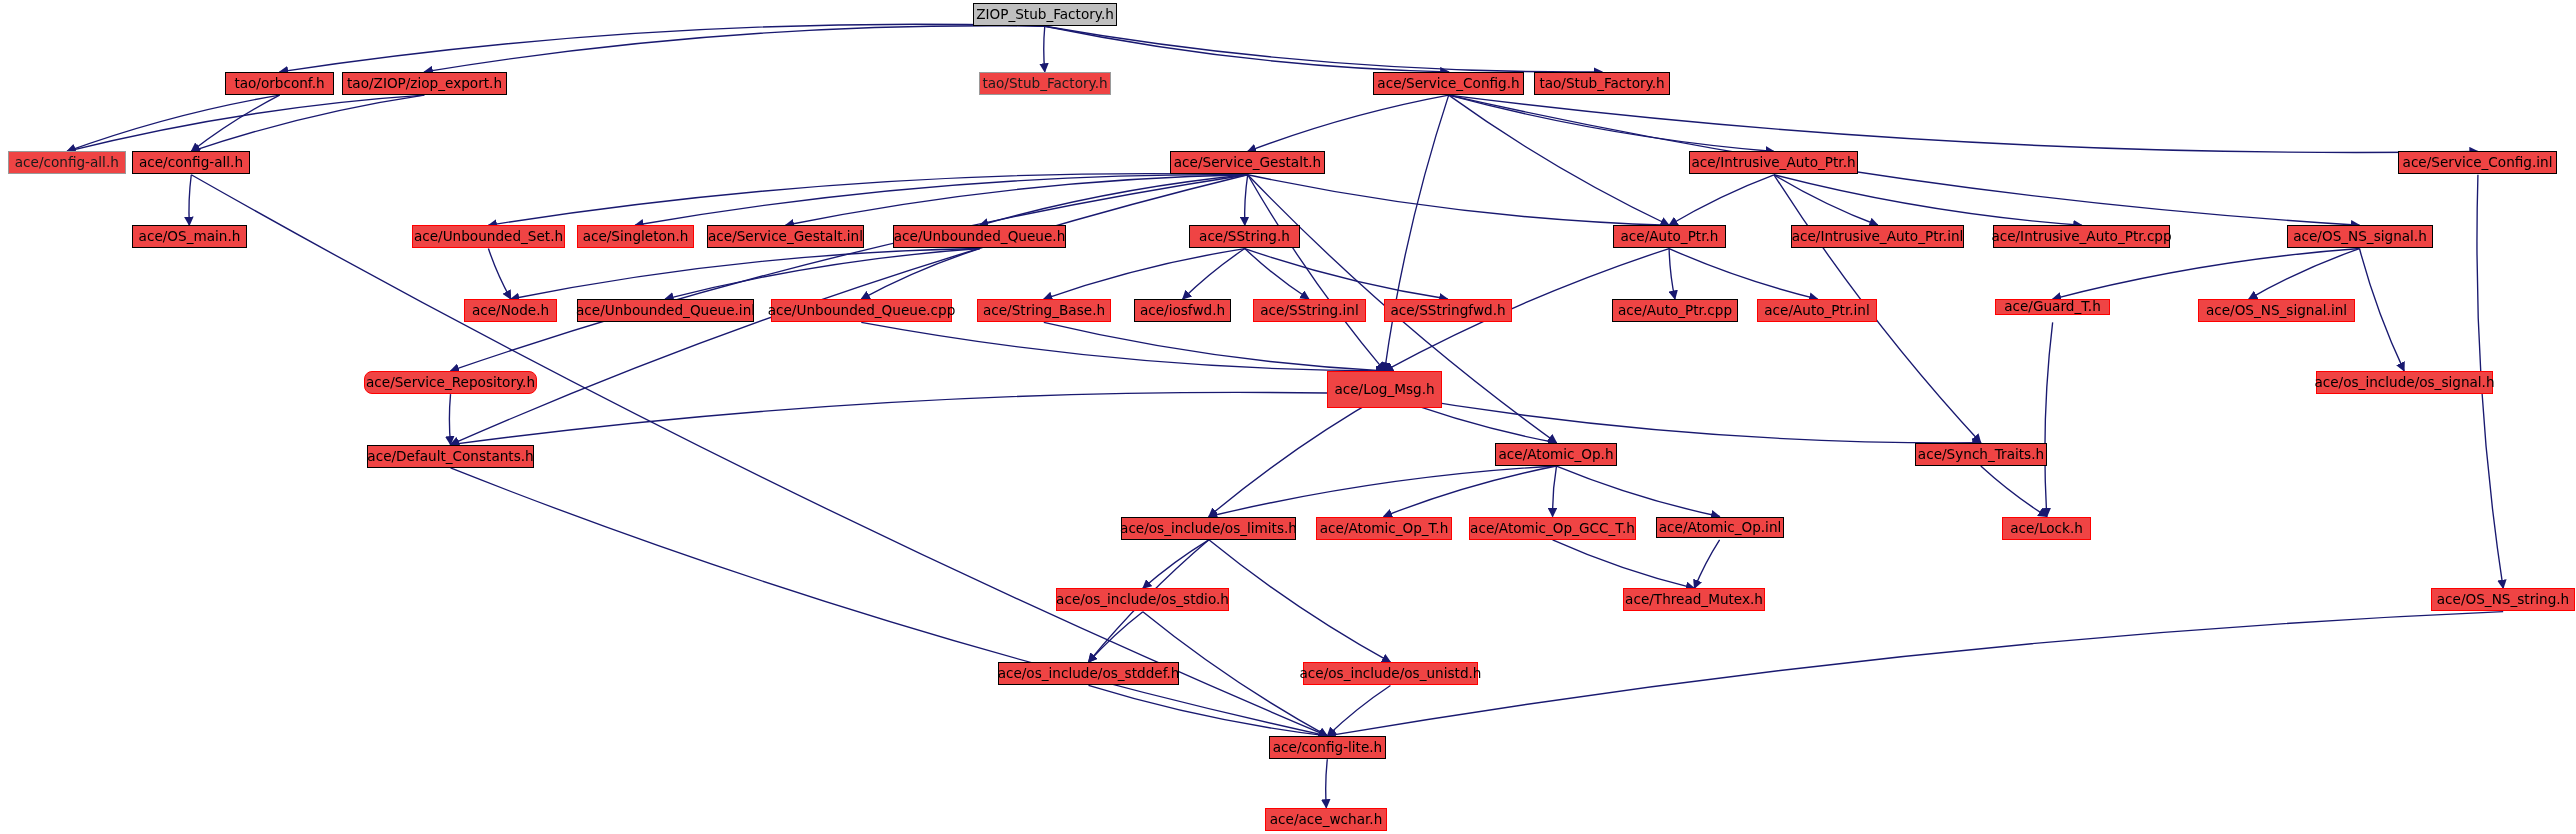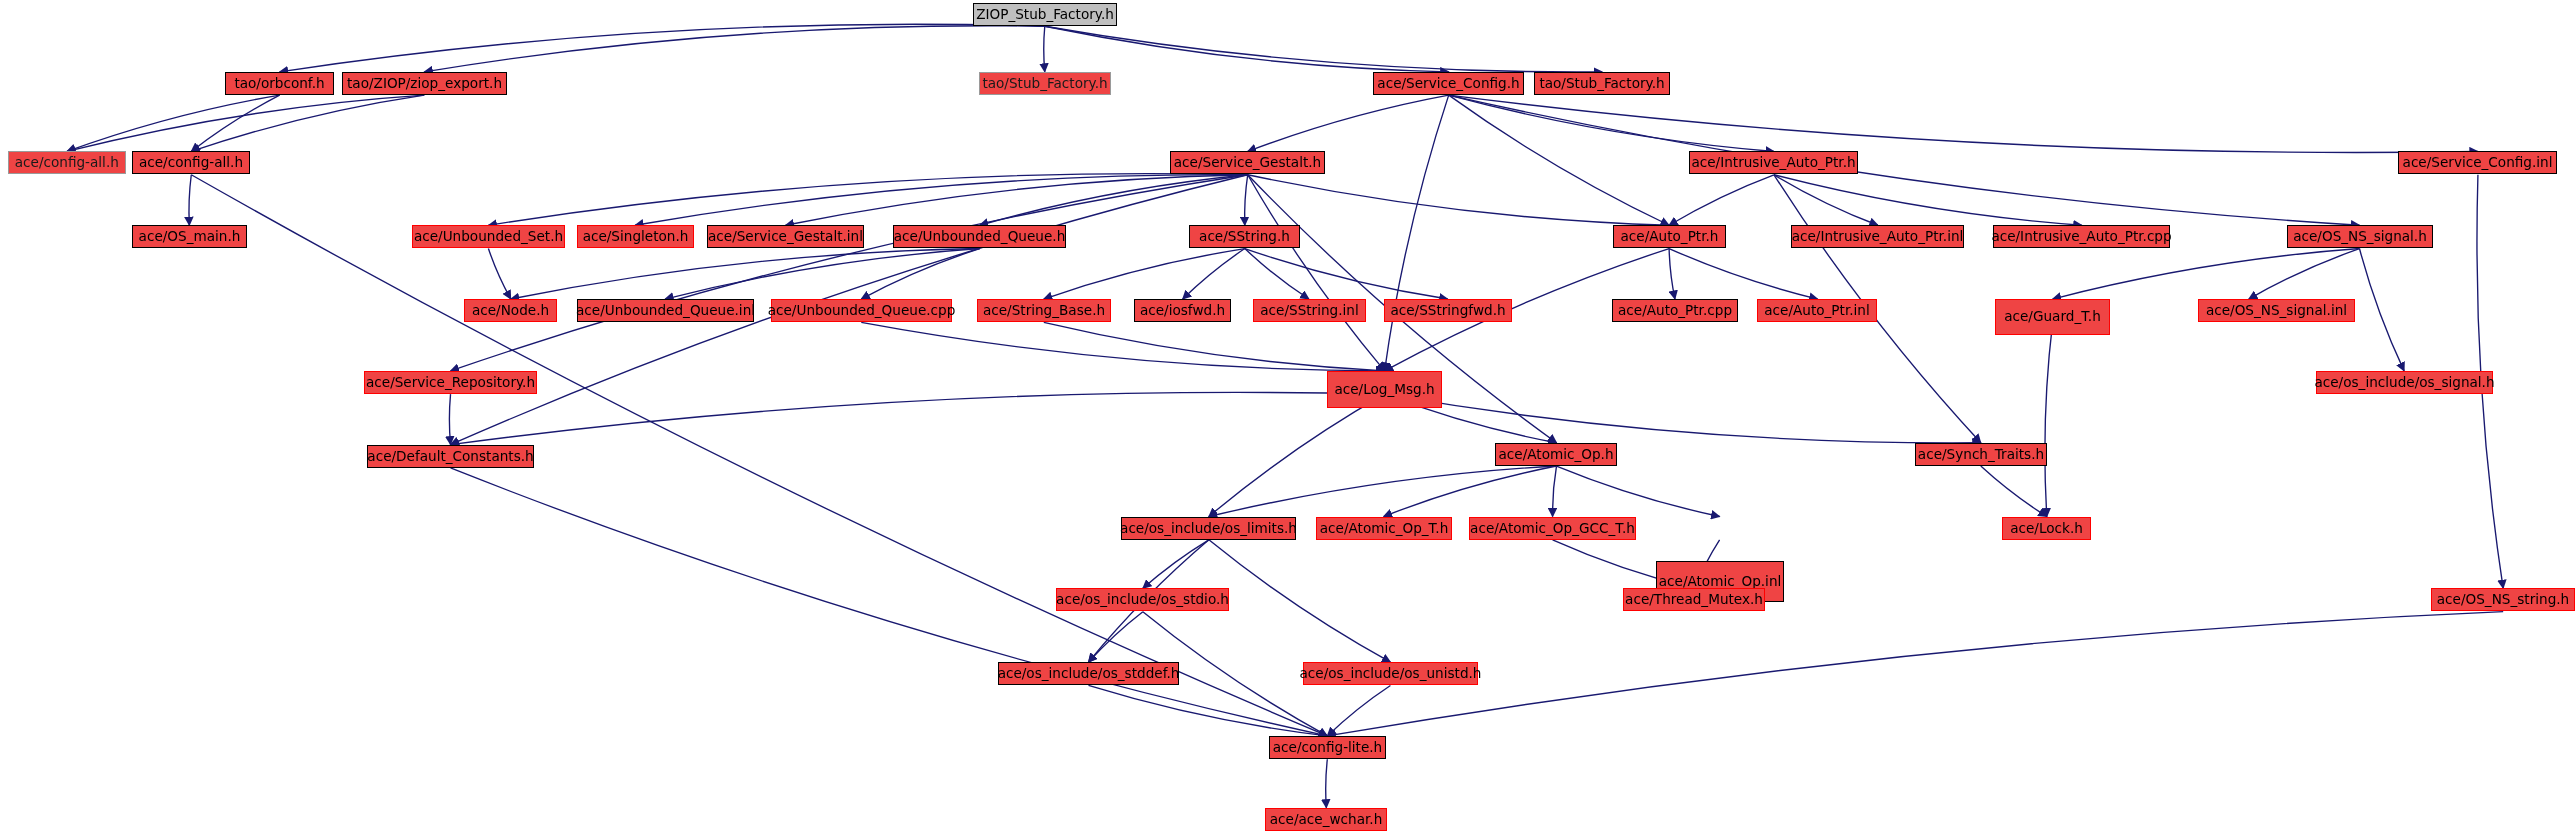--- a/index.html
+++ b/index.html
@@ -206,30 +206,30 @@
       </div>
       <div class="node red" style="left: 1384px; top: 299px; width: 128px; height: 23px;">
         <span>ace/SStringfwd.h</span>
       </div>
       <div class="node" style="left: 1612px; top: 299px; width: 126px; height: 23px;">
         <span>ace/Auto_Ptr.cpp</span>
       </div>
       <div class="node red" style="left: 1757px; top: 299px; width: 120px; height: 23px;">
         <span>ace/Auto_Ptr.inl</span>
       </div>
-      <div class="node red" style="left: 1995px; top: 299px; width: 115px; height: 36px; justify-content: center;">
+      <div class="node red" style="left: 1995px; top: 299px; width: 115px; height: 16px; justify-content: center;">
         <span>ace/Guard_T.h</span>
       </div>
       <div class="node red" style="left: 2170px; top: 299px; width: 157px; height: 23px; margin-left: 28px;">
         <span>ace/OS_NS_signal.inl</span>
       </div>
       <div class="node red" style="left: 2316px; top: 371px; width: 177px; height: 23px;">
         <span>ace/os_include/os_signal.h</span>
       </div>
-      <div class="node red" style="left: 364px; top: 371px; width: 173px; height: 23px;">
+      <div class="node red" style="left: 364px; top: 371px; width: 173px; height: 23px; border-radius: 8px;">
         <span>ace/Service_Repository.h</span>
       </div>
       <div class="node red" style="left: 1327px; top: 371px; width: 115px; height: 37px;">
         <span>ace/Log_Msg.h</span>
       </div>
       <div class="node" style="left: 367px; top: 445px; width: 167px; height: 23px;">
         <span>ace/Default_Constants.h</span>
       </div>
       <div class="node" style="left: 1495px; top: 443px; width: 122px; height: 23px;">
         <span>ace/Atomic_Op.h</span>
@@ -239,21 +239,21 @@
       </div>
       <div class="node" style="left: 1121px; top: 517px; width: 175px; height: 23px;">
         <span>ace/os_include/os_limits.h</span>
       </div>
       <div class="node red" style="left: 1316px; top: 517px; width: 136px; height: 23px;">
         <span>ace/Atomic_Op_T.h</span>
       </div>
       <div class="node red" style="left: 1469px; top: 517px; width: 167px; height: 23px;">
         <span>ace/Atomic_Op_GCC_T.h</span>
       </div>
-      <div class="node" style="left: 1656px; top: 517px; width: 128px; height: 41px; margin-top: 44px;">
+      <div class="node" style="left: 1656px; top: 517px; width: 128px; height: 21px;">
         <span>ace/Atomic_Op.inl</span>
       </div>
       <div class="node red" style="left: 2002px; top: 517px; width: 89px; height: 23px;">
         <span>ace/Lock.h</span>
       </div>
       <div class="node red" style="left: 2431px; top: 588px; width: 144px; height: 23px;">
         <span>ace/OS_NS_string.h</span>
       </div>
       <div class="node red" style="left: 1056px; top: 588px; width: 173px; height: 23px;">
         <span>ace/os_include/os_stdio.h</span>

